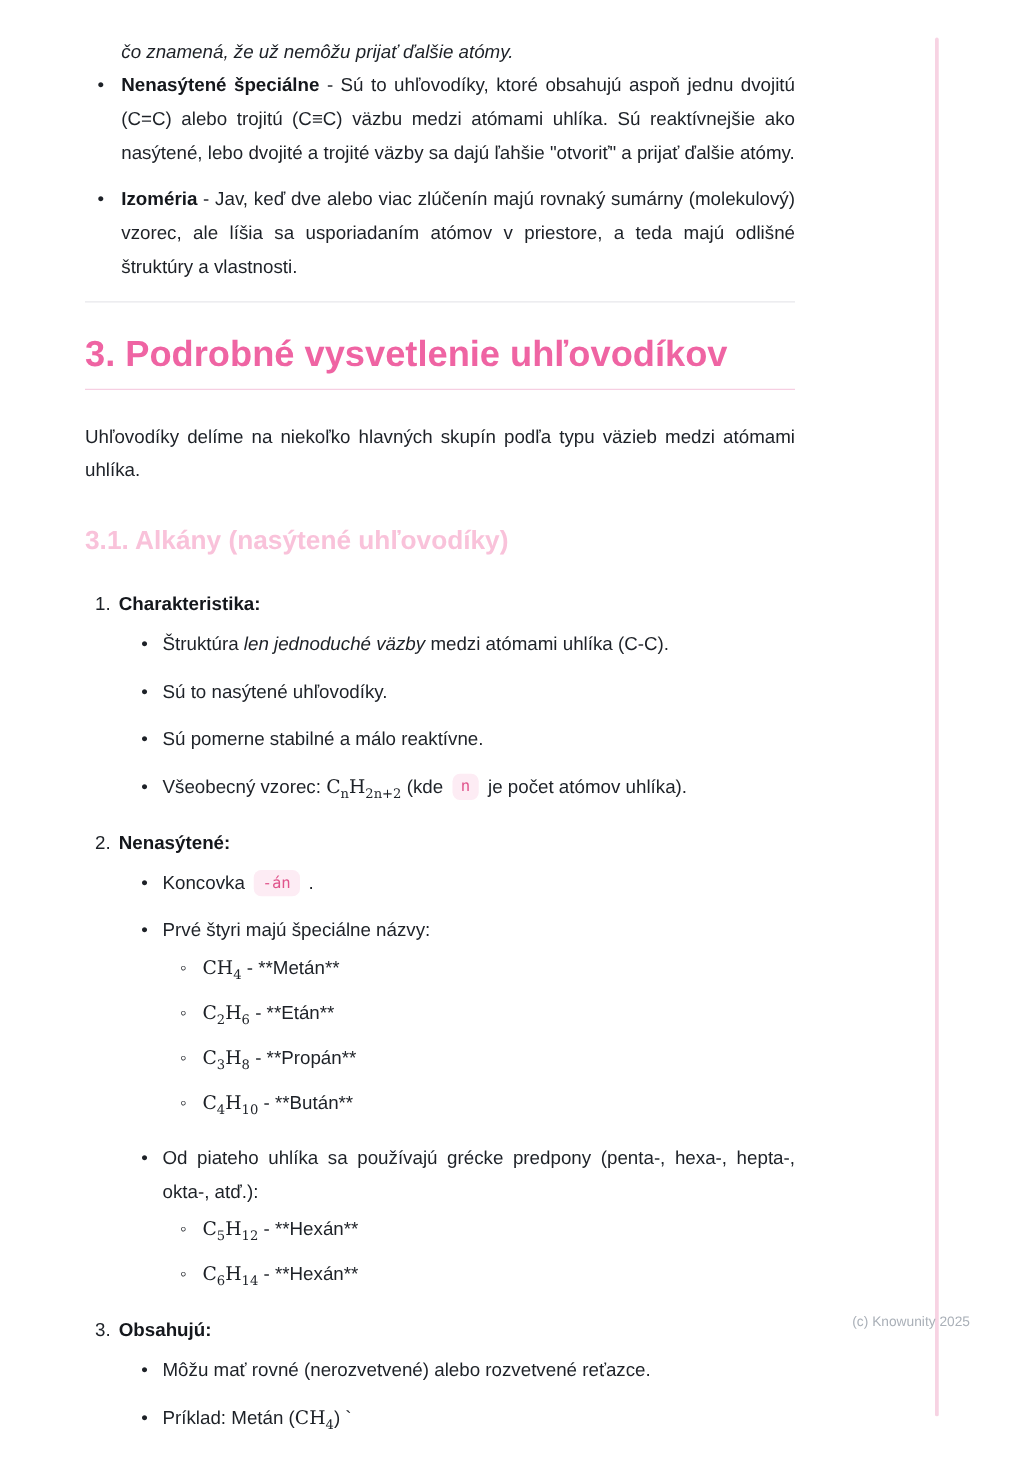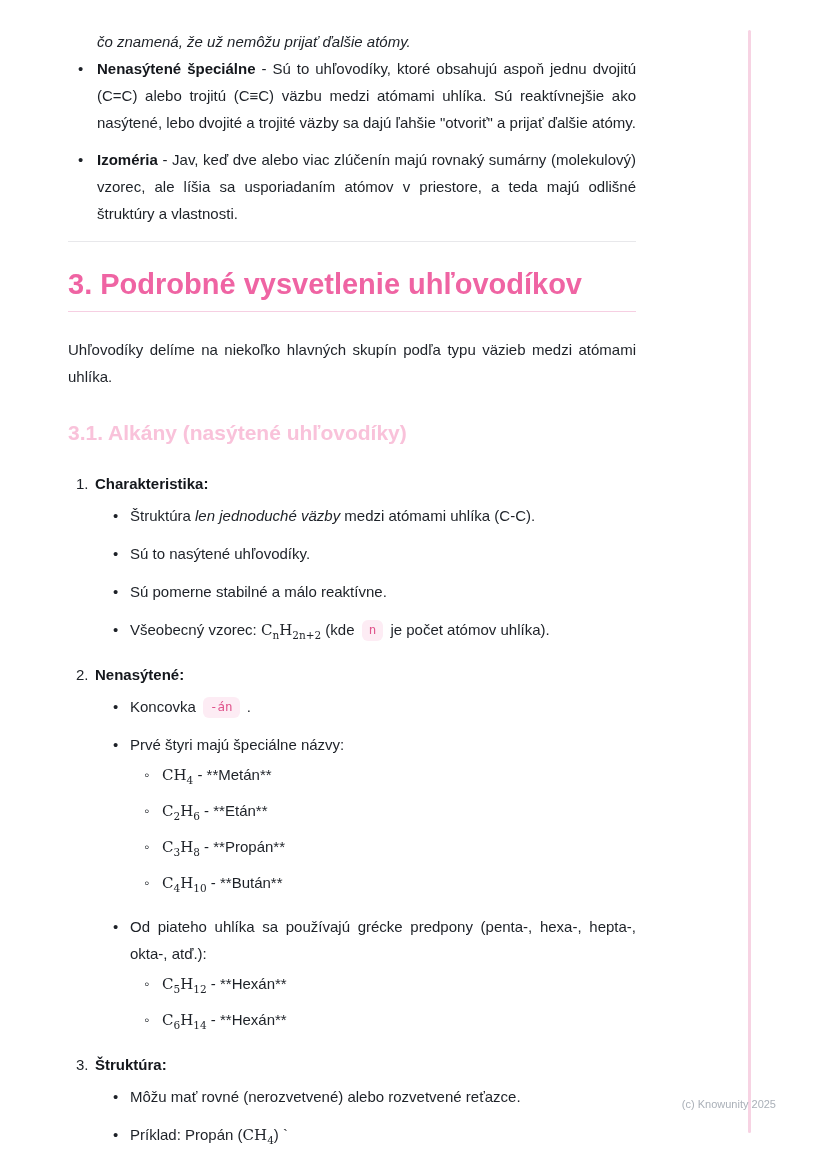--- a/index.html
+++ b/index.html
@@ -46,21 +46,21 @@
   .chip {
     display:inline-block; background:#fdecf4; color:#e0548c;
     font-family:"DejaVu Sans Mono","Liberation Mono",monospace;
     font-size:12.5px; line-height:1; padding:4px 7px; border-radius:6px;
     margin:0 3px; vertical-align:1px;
   }
   .math { font-family:"DejaVu Serif","Liberation Serif",serif; font-size:15px; }
   .math sub { font-size:10.5px; }
 
   .stripe { position:absolute; left:748px; top:30px; width:3px; height:1103px; background:#f7d3e3; border-radius:3px; }
-  .footer { position:absolute; right:52px; top:1097px; font-size:11px; line-height:14px; color:#aab0b8; }
+  .footer { position:absolute; right:52px; top:1051px; font-size:11px; line-height:14px; color:#aab0b8; }
 </style>
 </head>
 <body>
 
 <div class="content">
 
   <p class="cont-line">čo znamená, že už nemôžu prijať ďalšie atómy.</p>
 
   <ul class="l1">
     <li>
@@ -133,27 +133,27 @@
             <li>
               <span class="math"><span>C</span><sub>6</sub><span>H</span><sub>14</sub></span><span> - **Hexán**</span>
             </li>
           </ul>
         </li>
       </ul>
     </li>
 
     <li>
       <span class="num-label">3.</span>
-      <strong>Štruktúra:</strong>
+      <strong>Obsahujú:</strong>
       <ul class="l2">
         <li>
           <span>Môžu mať rovné (nerozvetvené) alebo rozvetvené reťazce.</span>
         </li>
         <li>
-          <span>Príklad: Propán (</span><span class="math"><span>CH</span><sub>4</sub></span><span>) `</span>
+          <span>Príklad: Metán (</span><span class="math"><span>CH</span><sub>4</sub></span><span>) `</span>
         </li>
       </ul>
     </li>
 
   </ol>
 </div>
 
 <div class="stripe"></div>
 <div class="footer">(c) Knowunity 2025</div>
 

